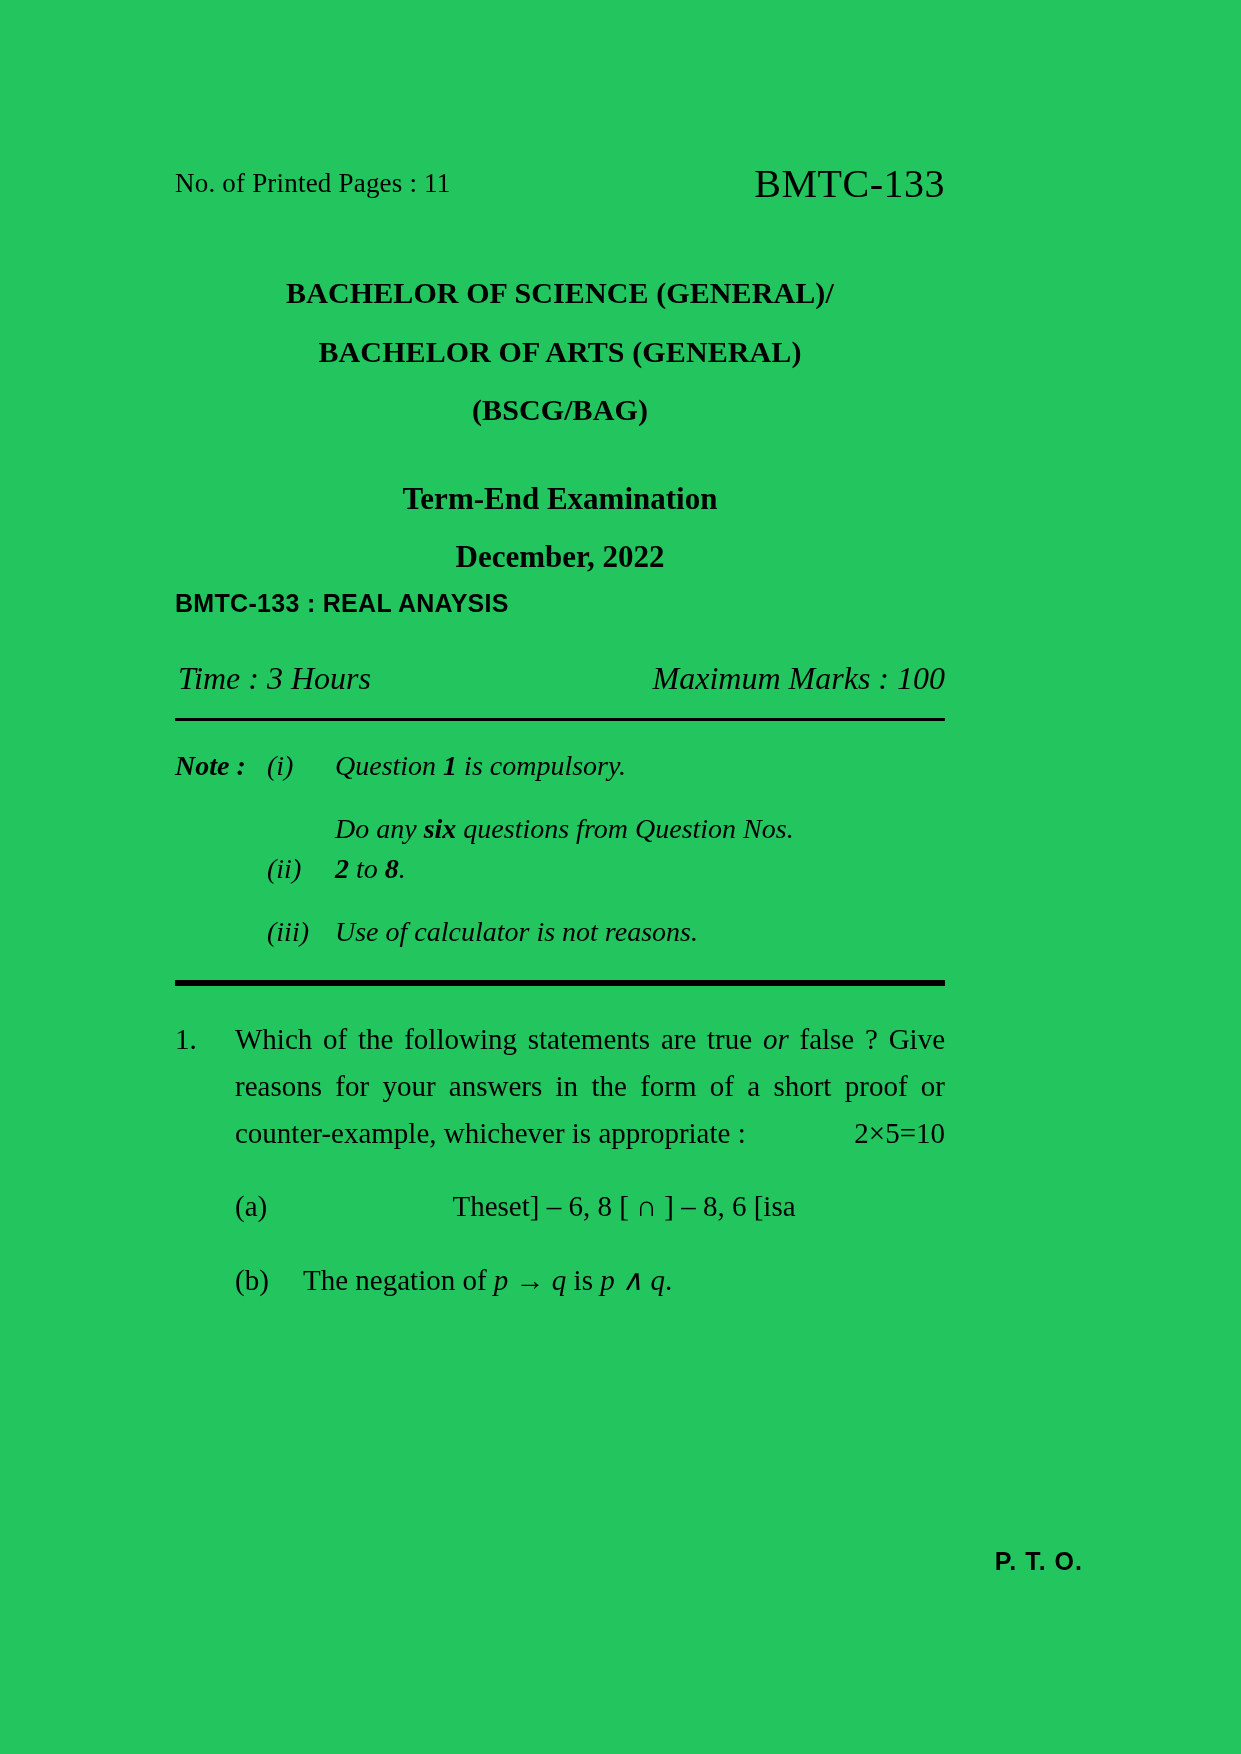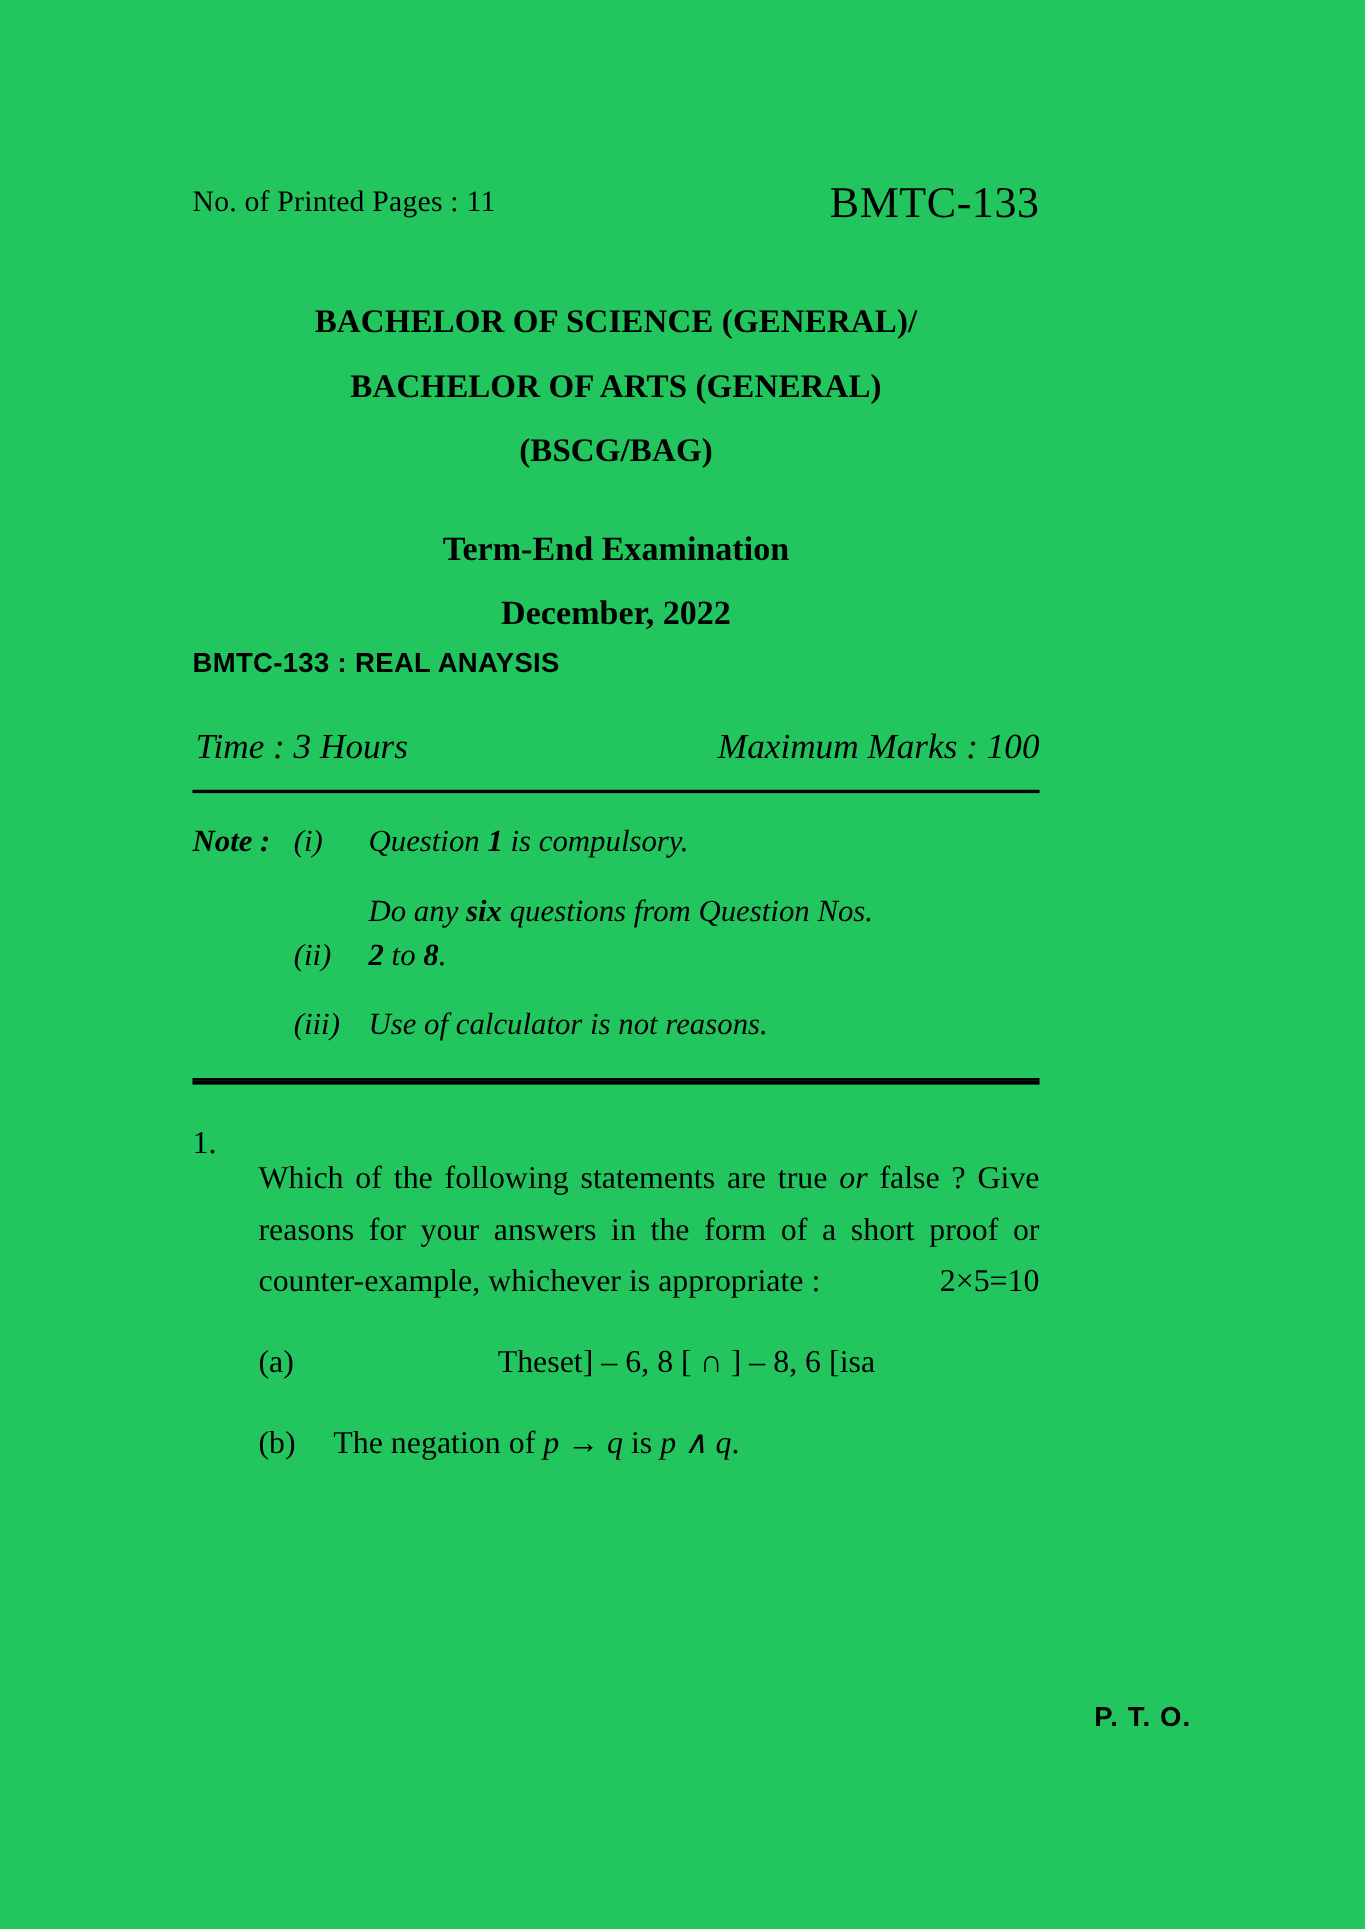--- a/index.html
+++ b/index.html
@@ -148,21 +148,21 @@
     line-height: 1.63;
   }
   .q-row {
     display: flex;
     align-items: flex-start;
   }
   .q-num {
     width: 60px;
     flex: 0 0 60px;
   }
-  .q-body { flex: 1 1 auto; margin-top: 32px; }
+  .q-body { flex: 1 1 auto; }
   .q-body p {
     margin: 0;
     text-align: justify;
     text-align-last: left;
   }
   .marks { white-space: nowrap; padding-left: 30px; }
   .ital { font-style: italic; }
 
   .sub-row {
     display: flex;

